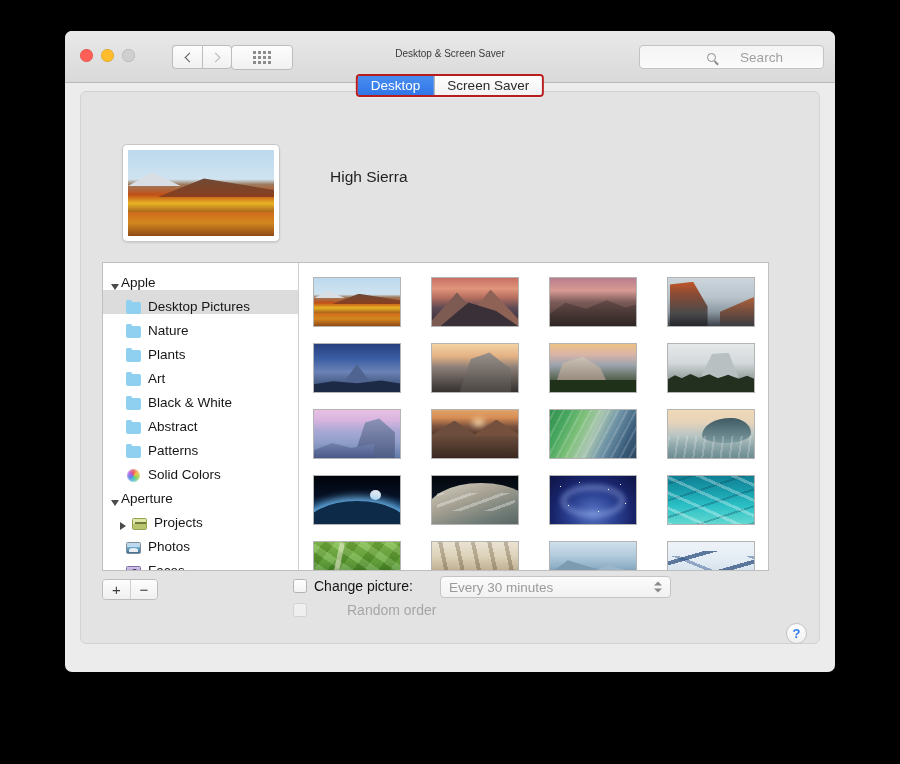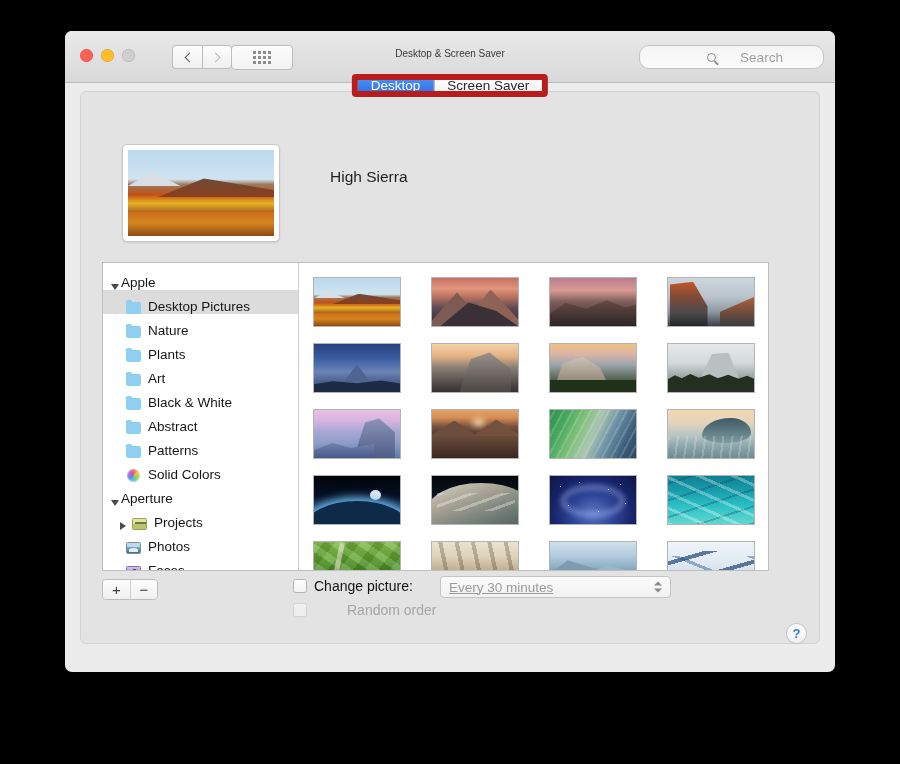--- a/index.html
+++ b/index.html
@@ -70,21 +70,21 @@
 
   .wintitle {
     position: absolute; left: 0; right: 0; top: 17px;
     text-align: center; font-size: 10px; color: #3a3a3a;
   }
 
   .search {
     position: absolute; right: 11px; top: 14px;
     width: 185px; height: 24px;
     background: linear-gradient(to bottom,#f4f4f4,#fbfbfb);
-    border: 1px solid #c3c3c3; border-radius: 10px;
+    border: 1px solid #c3c3c3; border-radius: 4px;
     display: flex; align-items: center; justify-content: center; gap: 24px; padding-left: 27px;
   }
   .search .mag {
     width: 9px; height: 9px; border: 1.5px solid #8c8c8c; border-radius: 50%;
     position: relative;
   }
   .search .mag::after {
     content: ""; position: absolute; right: -4px; bottom: -3px;
     width: 5px; height: 1.5px; background: #8c8c8c; transform: rotate(45deg);
   }
@@ -97,21 +97,21 @@
     background: #e3e3e3;
     border: 1px solid #d2d2d2;
     border-radius: 6px;
   }
 
   
   .tabs {
     position: absolute; left: 50%; transform: translateX(-50%); top: 43px;
     display: flex; height: 23px;
     border-radius: 4px; overflow: hidden;
-    border: 6px solid #b91c1c;
+    border: 2px solid #b91c1c;
     box-shadow: 0 0.5px 0 rgba(255,255,255,0.7);
   }
   .tab {
     padding: 0 13px; display: flex; align-items: center;
     font-size: 13.5px; color: #2b2b2b;
     background: linear-gradient(to bottom,#fefefe,#f2f2f2);
   }
   .tab + .tab { border-left: 1px solid #adadad; }
   .tab.active {
     background: linear-gradient(to bottom,#4a8df0,#2f76e8);
@@ -359,21 +359,21 @@
   .lbl-on { color: #141414; }
   .lbl-off { color: #a6a6a6; }
 
   .popup {
     position: absolute; left: 375px; top: 545px;
     width: 231px; height: 22px;
     background: linear-gradient(to bottom,#fbfbfb,#f1f1f1);
     border: 1px solid #c4c4c4; border-radius: 4px;
     display: flex; align-items: center;
     padding: 0 8px;
-    font-size: 13.5px; color: #9a9a9a; text-decoration: underline;
+    font-size: 13.5px; color: #9a9a9a;
   }
   .popup .arrows {
     position: absolute; right: 8px; top: 50%; transform: translateY(-50%);
     display: flex; flex-direction: column; gap: 3px; color: #8a8a8a;
   }
   .ar-u { width:0;height:0;border-left:4px solid transparent;border-right:4px solid transparent;border-bottom:4.5px solid currentColor; }
   .ar-d { width:0;height:0;border-left:4px solid transparent;border-right:4px solid transparent;border-top:4.5px solid currentColor; }
 
   .help {
     position: absolute; right: 28px; bottom: 28px;

